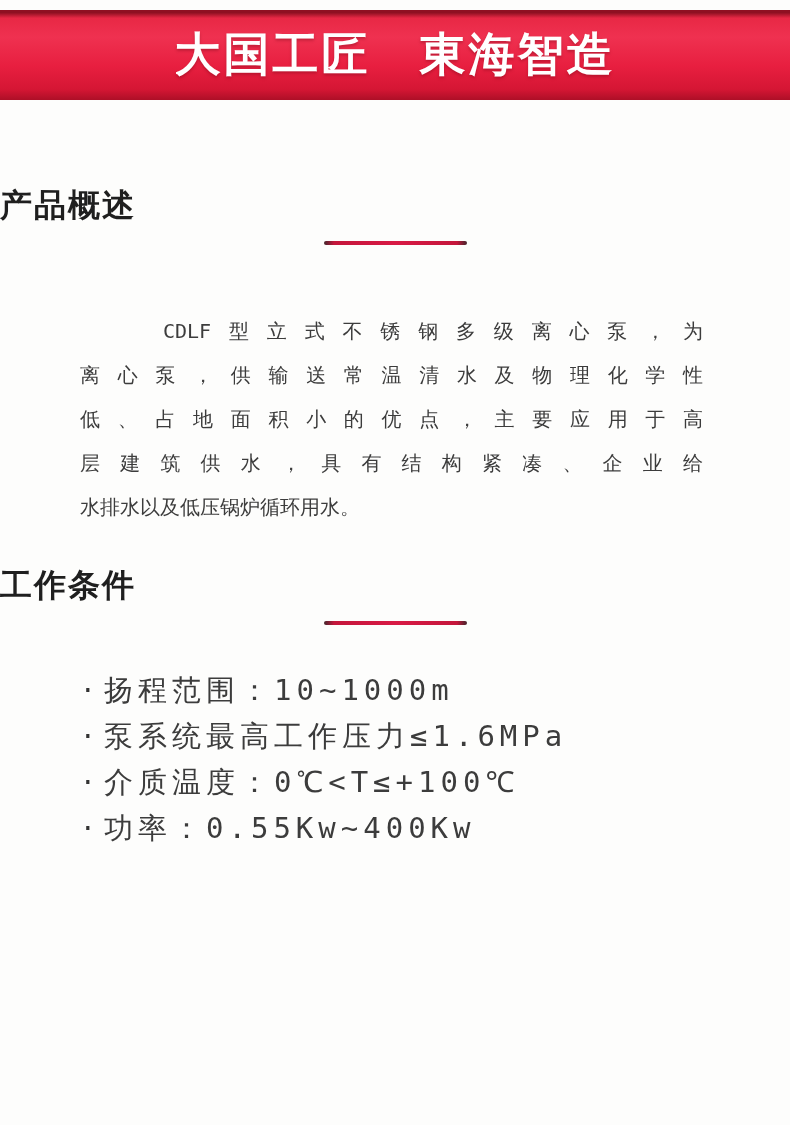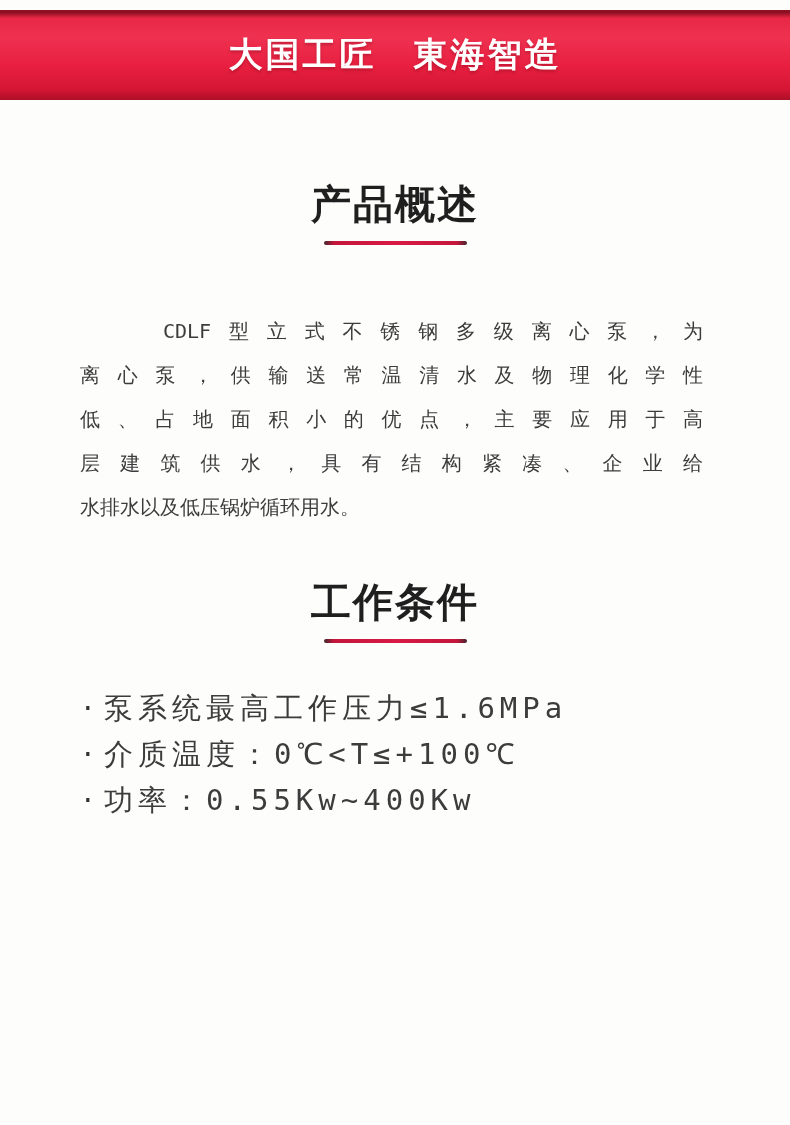--- a/index.html
+++ b/index.html
@@ -28,39 +28,39 @@
       #d51634 88%,
       #ad0f27 100%);
     display: flex;
     align-items: center;
     justify-content: center;
   }
   .banner-title {
     color: var(--banner_text, #ffffff);
     font-family: "DejaVu Sans", "Liberation Sans", sans-serif;
     font-weight: bold;
-    font-size: 34px;
+    font-size: 46px;
     letter-spacing: 3px;
     text-shadow: 0 2px 3px rgba(110, 5, 20, 0.35);
     white-space: nowrap;
   }
 
   
   h2.sec-heading {
     margin: 0;
-    text-align: center;
-    font-family: Liberation Serif, serif;
+    text-align: left;
+    font-family: Liberation Sans, sans-serif;
     font-weight: bold;
-    font-size: 40px;
+    font-size: 32px;
     line-height: 46px;
     letter-spacing: 2px;
     color: var(--heading_text, #1f1f1f);
   }
   .sec-overview h2.sec-heading { margin-top: 82px; }
-  .sec-conditions h2.sec-heading { margin-top: 51px; }
+  .sec-conditions h2.sec-heading { margin-top: 33px; }
   .heading-underline {
     width: 143px;
     height: 4px;
     margin: 13px auto 0 auto;
     border-radius: 2px;
     background: linear-gradient(90deg,
       #43262c 0%, #c4163b 7%, #d81a45 50%, #c4163b 93%, #43262c 100%);
   }
 
   
@@ -121,20 +121,23 @@
       <div class="pline last">水排水以及低压锅炉循环用水。</div>
     </div>
   </section>
 
   <section class="sec-conditions">
     <h2 class="sec-heading">工作条件</h2>
     <div class="heading-underline"></div>
 
     <ul class="cond-list">
       <li>
+        <span class="bullet">·</span><span>扬程范围：10~1000m</span>
+      </li>
+      <li>
         <span class="bullet">·</span><span>泵系统最高工作压力≤1.6MPa</span>
       </li>
       <li>
         <span class="bullet">·</span><span>介质温度：0℃&lt;T≤+100℃</span>
       </li>
       <li>
         <span class="bullet">·</span><span>功率：0.55Kw~400Kw</span>
       </li>
     </ul>
   </section>

